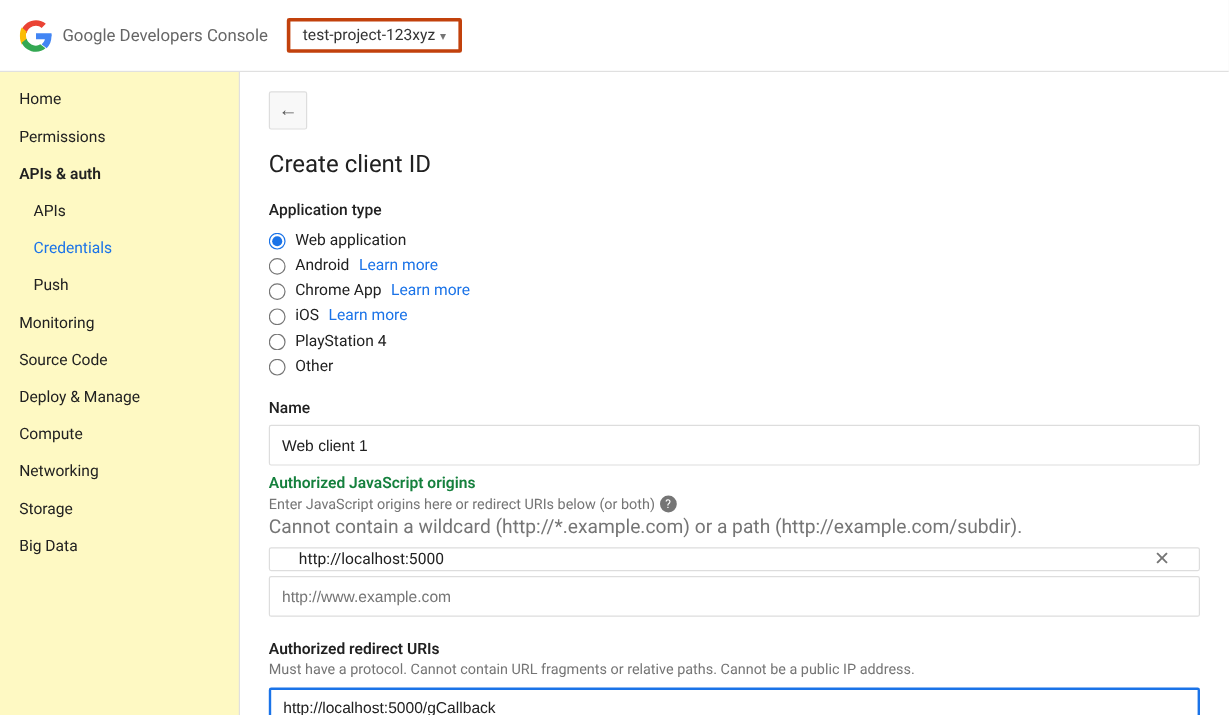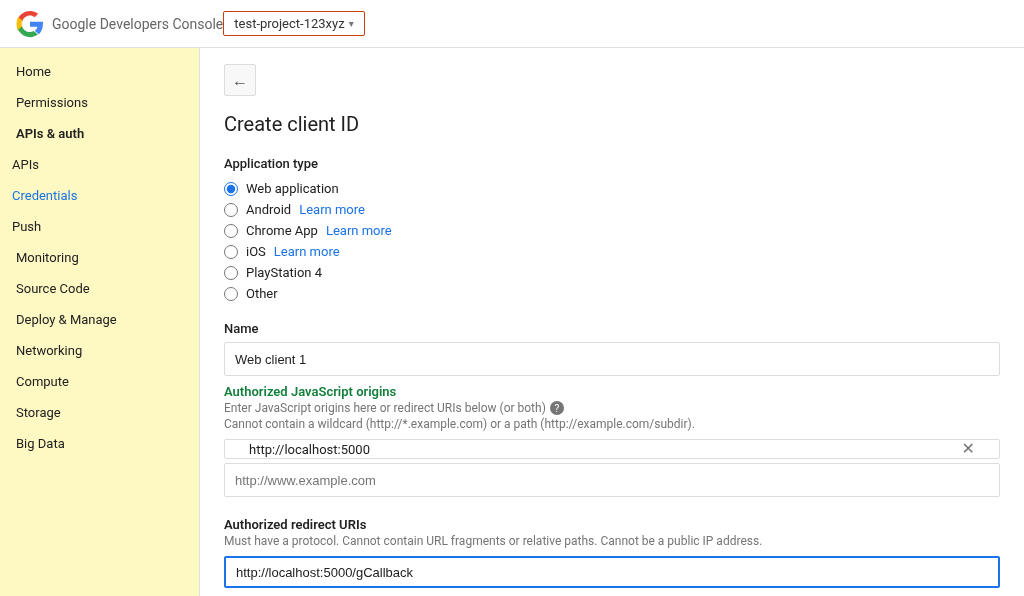--- a/index.html
+++ b/index.html
@@ -2,44 +2,45 @@
 <html><head>
   <meta charset="utf-8">
   <style>
     * { box-sizing: border-box; margin: 0; padding: 0; }
     body { font-family: 'Roboto', Arial, sans-serif; font-size: 13px; color: #212121; background: #f5f5f5; }
 
     
     .topbar {
       display: flex;
       align-items: center;
-      height: 48px;
+      height: 60px;
       background: #fff;
       border-bottom: 1px solid #e0e0e0;
       padding: 0 16px;
+      gap: 16px;
     }
     .logo-area {
       display: flex;
       align-items: center;
       gap: 8px;
     }
     .logo-icon {
       width: 28px;
       height: 28px;
     }
     .logo-text {
       font-size: 14px;
       color: #666;
       font-weight: 400;
     }
     .project-selector {
       display: flex;
       align-items: center;
       gap: 4px;
-      border: 1px solid #c2410c;
+      border: 3px solid #c2410c;
       border-radius: 2px;
       padding: 4px 10px;
       background: #fff;
       cursor: pointer;
       font-size: 13px;
       color: #333;
     }
     .project-selector .arrow { color: #757575; font-size: 10px; }
 
     
@@ -59,21 +60,21 @@
     }
     .sidebar-item {
       padding: 8px 16px;
       cursor: pointer;
       color: #212121;
       font-size: 13px;
       font-weight: 400;
     }
     .sidebar-item.active { color: #1a73e8; }
     .sidebar-item.bold { font-weight: 600; color: #212121; }
-    .sidebar-item.sub { padding-left: 12px; }
+    .sidebar-item.sub { padding-left: 28px; }
     .sidebar-item.sub.active { color: #1a73e8; }
 
     
     .main-content {
       flex: 1;
       padding: 16px 24px;
       overflow-y: auto;
       background: #fff;
     }
 
@@ -152,21 +153,21 @@
     }
     .origins-desc {
       font-size: 12px;
       color: #757575;
       margin-bottom: 2px;
       display: flex;
       align-items: center;
       gap: 4px;
     }
     .origins-desc2 {
-      font-size: 12px;
+      font-size: 16px;
       color: #757575;
       margin-bottom: 8px;
     }
     .help-icon {
       display: inline-flex;
       align-items: center;
       justify-content: center;
       width: 14px;
       height: 14px;
       border-radius: 50%;
@@ -245,22 +246,22 @@
   <div class="sidebar">
     <div class="sidebar-item">Home</div>
     <div class="sidebar-item">Permissions</div>
     <div class="sidebar-item bold">APIs &amp; auth</div>
     <div class="sidebar-item sub">APIs</div>
     <div class="sidebar-item sub active">Credentials</div>
     <div class="sidebar-item sub">Push</div>
     <div class="sidebar-item">Monitoring</div>
     <div class="sidebar-item">Source Code</div>
     <div class="sidebar-item">Deploy &amp; Manage</div>
+    <div class="sidebar-item">Compute</div>
     <div class="sidebar-item">Networking</div>
-    <div class="sidebar-item">Compute</div>
     <div class="sidebar-item">Storage</div>
     <div class="sidebar-item">Big Data</div>
   </div>
 
   <div class="main-content">
     <div class="back-btn">←</div>
 
     <h1 class="page-title">Create client ID</h1>
 
     <div class="section-label">Application type</div>

